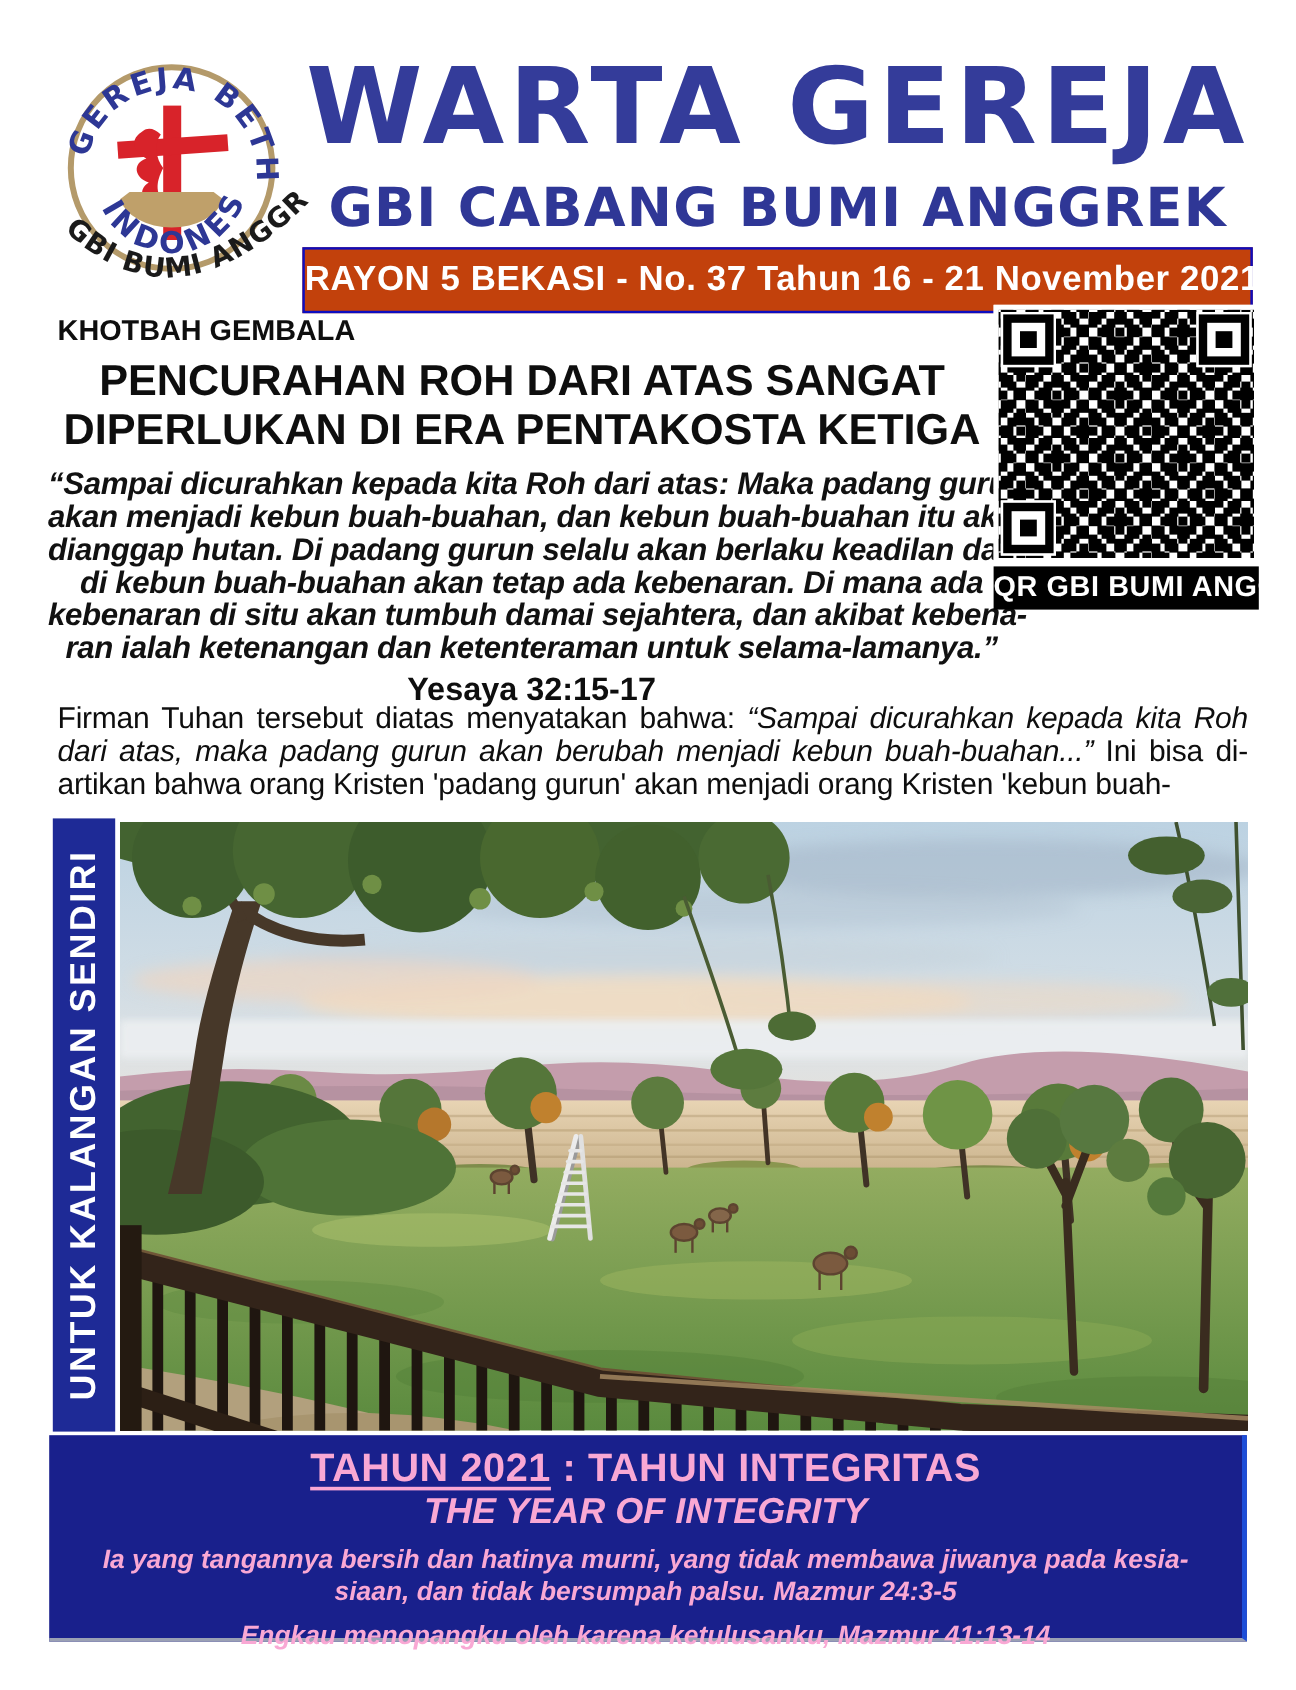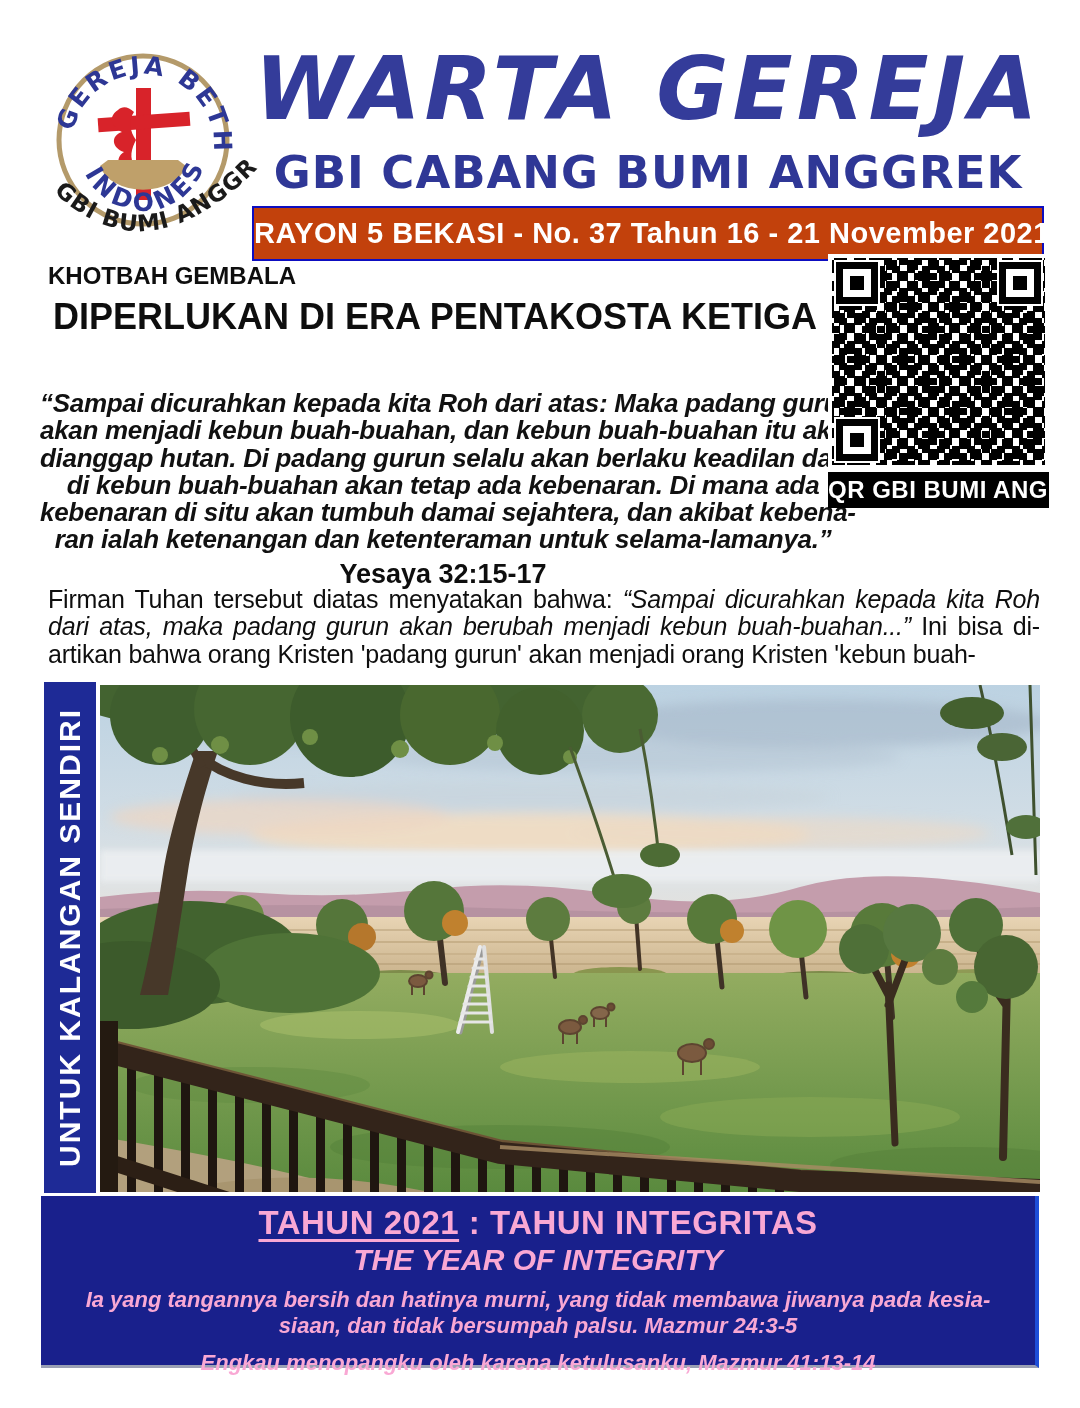--- a/index.html
+++ b/index.html
@@ -6,21 +6,21 @@
   html,body { background:#ffffff; }
   .page {
     position:relative; width:1080px; height:1408px; background:#ffffff;
     font-family:"Liberation Sans", sans-serif; overflow:hidden; margin:0 auto;
   }
   
   .logo { position:absolute; left:40px; top:40px; width:225px; height:215px; }
   .title-block { position:absolute; left:252px; top:46px; width:792px; text-align:center; }
   .main-title {
     font-family:"DejaVu Sans", sans-serif; font-weight:800; font-size:88px;
-    line-height:0.98; letter-spacing:4px; color:#343c9a; white-space:nowrap;font-style:italic;
+    line-height:0.98; letter-spacing:4px; color:#343c9a; white-space:nowrap;
   }
   .sub-title {
     font-family:"DejaVu Sans", sans-serif; font-weight:700; font-size:45px;
     letter-spacing:1px; color:#2f3796; margin-top:14px; white-space:nowrap;
   }
   .edition-banner {
     margin-top:7px; height:55px; background:#c2410c; border:2px solid #0d0dc0;
     color:#ffffff; font-weight:700; font-size:29px; line-height:51px;
     text-align:center; white-space:nowrap; letter-spacing:0.5px;
   }
@@ -123,20 +123,21 @@
 
   <div class="title-block">
     <div class="main-title">WARTA GEREJA</div>
     <div class="sub-title">GBI CABANG BUMI ANGGREK</div>
     <div class="edition-banner">RAYON 5 BEKASI - No. 37 Tahun 16 - 21 November 2021</div>
   </div>
 
   <div class="kicker">KHOTBAH GEMBALA</div>
 
   <div class="headline">
+    <div>PENCURAHAN ROH DARI ATAS SANGAT</div>
     <div>DIPERLUKAN DI ERA PENTAKOSTA KETIGA</div>
   </div>
 
   <div class="quote">
     <div>“Sampai dicurahkan kepada kita Roh dari atas:  Maka padang gurun</div>
     <div>akan menjadi kebun buah-buahan, dan kebun buah-buahan itu akan</div>
     <div>dianggap hutan. Di padang gurun selalu akan berlaku keadilan  dan</div>
     <div>di kebun buah-buahan akan tetap ada kebenaran. Di mana ada</div>
     <div>kebenaran di situ akan tumbuh damai sejahtera, dan akibat kebena-</div>
     <div>ran ialah ketenangan dan ketenteraman untuk selama-lamanya.”</div>

